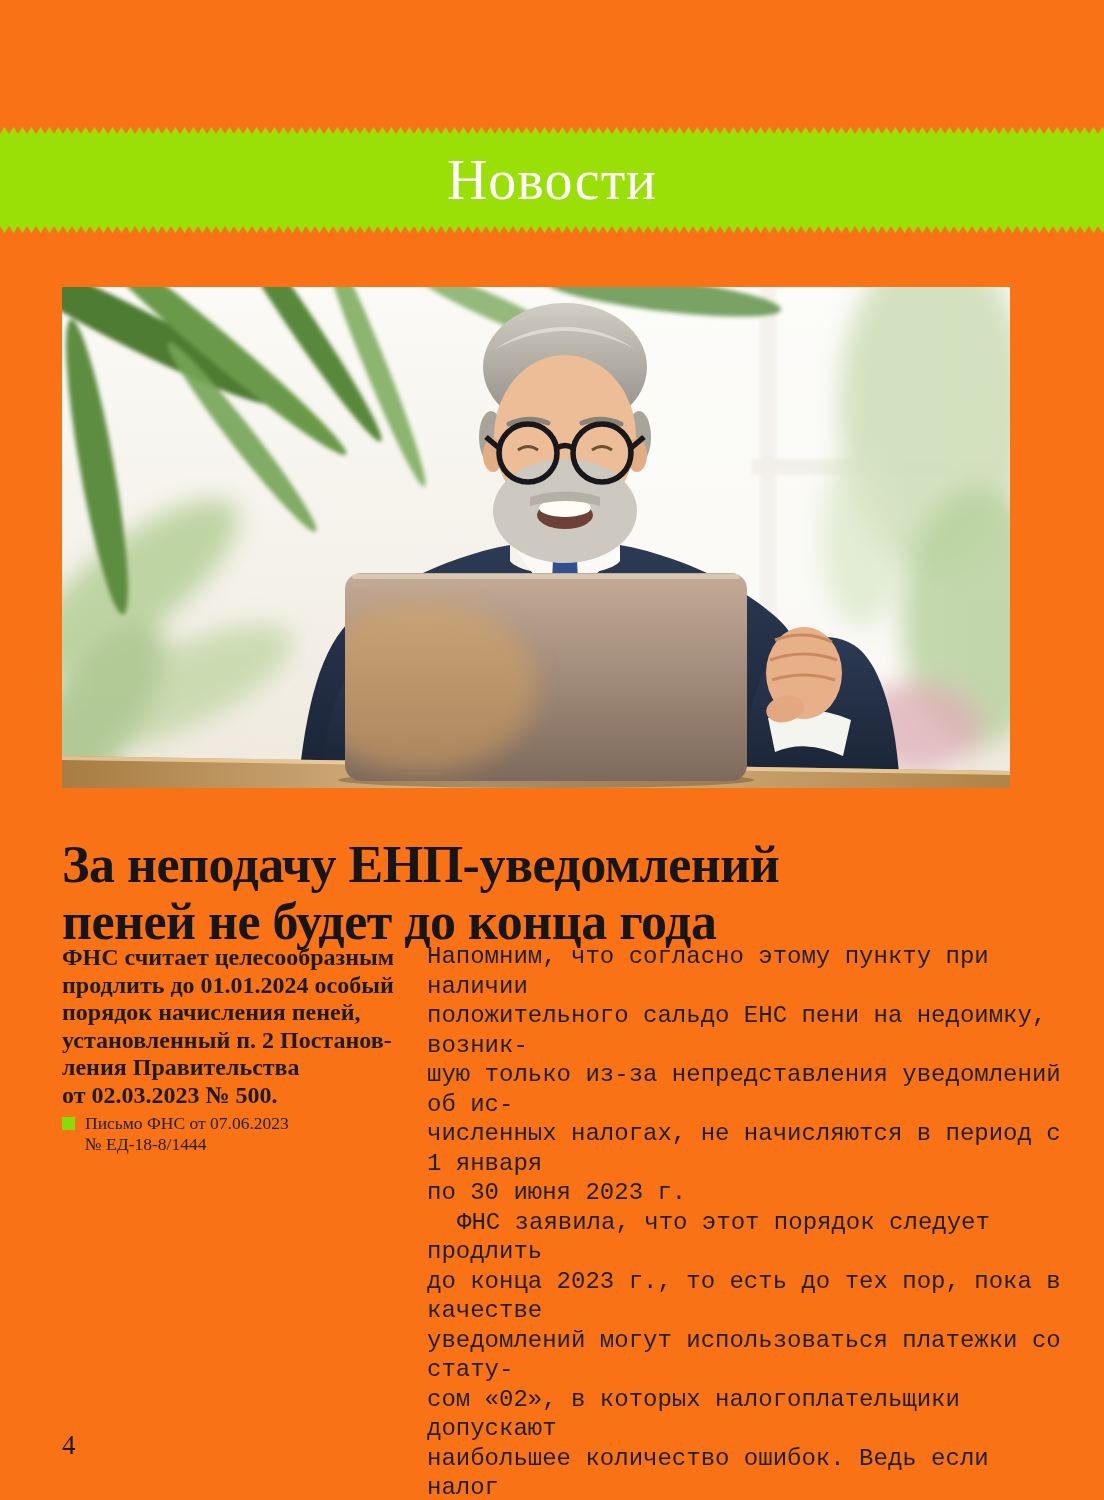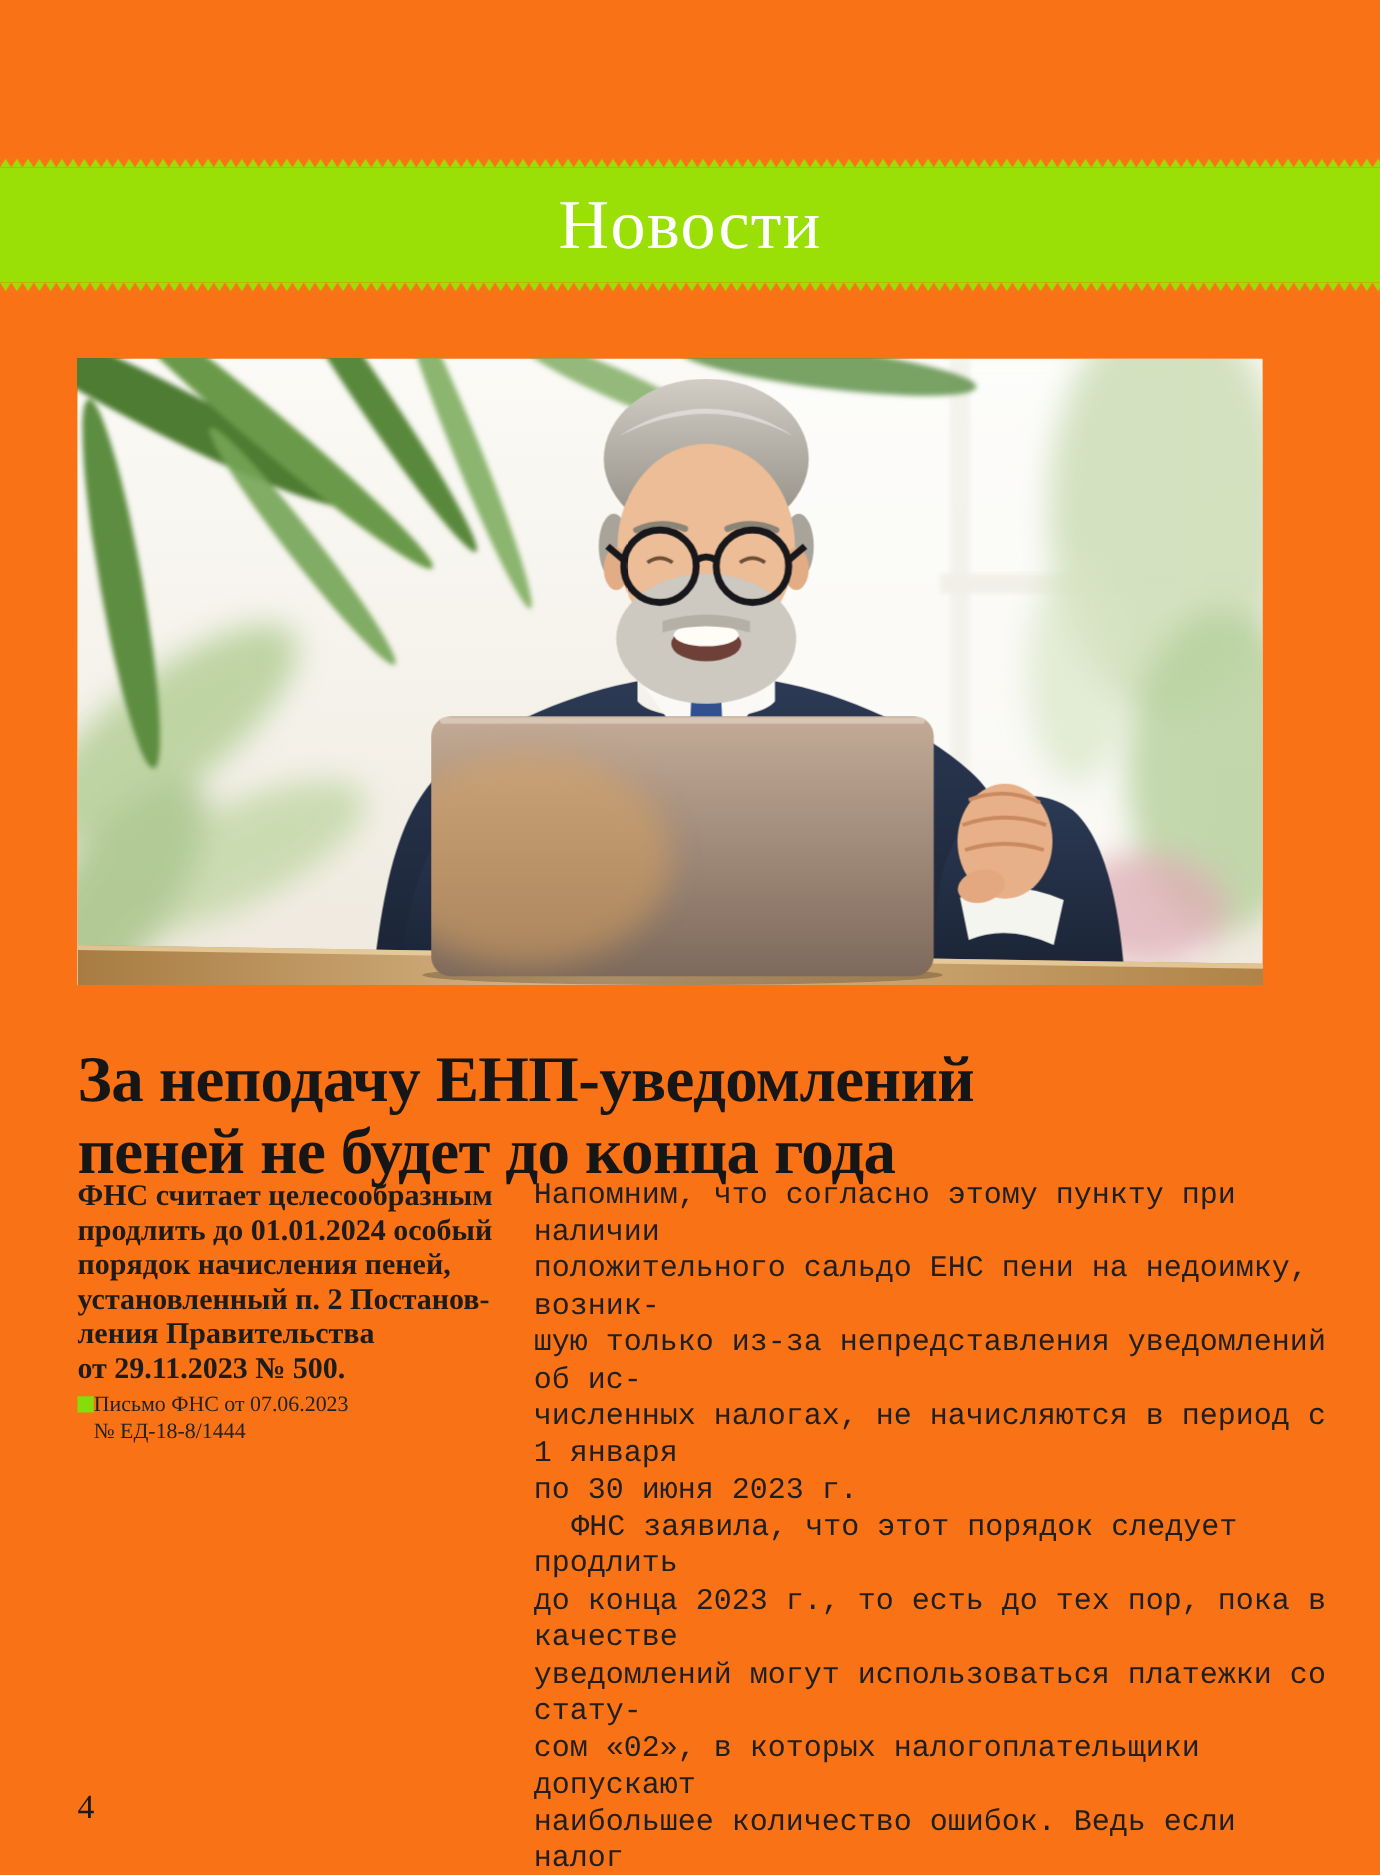--- a/index.html
+++ b/index.html
@@ -12,21 +12,21 @@
   .band-label{font-size:56px;line-height:1;color:#ffffff;letter-spacing:1px;}
   
   .photo{position:absolute;left:62px;top:287px;width:948px;height:501px;overflow:hidden;background:#f6f4ef;}
   
   .title{position:absolute;left:62px;top:836px;margin:0;width:980px;
          font-size:52px;line-height:57px;font-weight:700;letter-spacing:-0.5px;
          white-space:pre-line;color:#161616;}
   
   .lead{position:absolute;left:62px;top:944px;width:380px;margin:0;
         font-size:24px;line-height:27.5px;font-weight:700;white-space:pre-line;color:#1c1c1c;}
-  .source{position:absolute;left:62px;top:1113px;display:flex;align-items:flex-start;}
+  .source{position:absolute;left:62px;top:1113px;display:flex;gap:10px;align-items:flex-start;}
   .bullet{width:13px;height:13px;background:#85DD0C;margin-top:4px;flex:none;}
   .source-text{font-size:17.5px;line-height:21px;white-space:pre-line;color:#222222;}
   
   .bodycol{position:absolute;left:427px;top:942px;width:645px;font-family:Liberation Mono, monospace;}
   .bodycol p{margin:0;font-size:24px;line-height:29.5px;white-space:pre-line;color:#1f1f1f;}
   .bodycol p.indent{text-indent:30px;}
   
   .pageno{position:absolute;left:62px;top:1430px;font-size:27px;color:#1a1a1a;}
 </style>
 </head>
@@ -198,21 +198,21 @@
   </div>
 
   <h1 class="title">За неподачу ЕНП-уведомлений
 пеней не будет до конца года</h1>
 
   <p class="lead">ФНС считает целесообразным
 продлить до 01.01.2024 особый
 порядок начисления пеней,
 установленный п. 2 Постанов-
 ления Правительства
-от 29.11.2023 № 500.</p>
+от 02.03.2023 № 500.</p>
 
   <div class="source">
     <span class="bullet"></span>
     <span class="source-text">Письмо ФНС от 07.06.2023
 № ЕД-18-8/1444</span>
   </div>
 
   <div class="bodycol">
     <p>Напомним, что согласно этому пункту при наличии
 положительного сальдо ЕНС пени на недоимку, возник-

